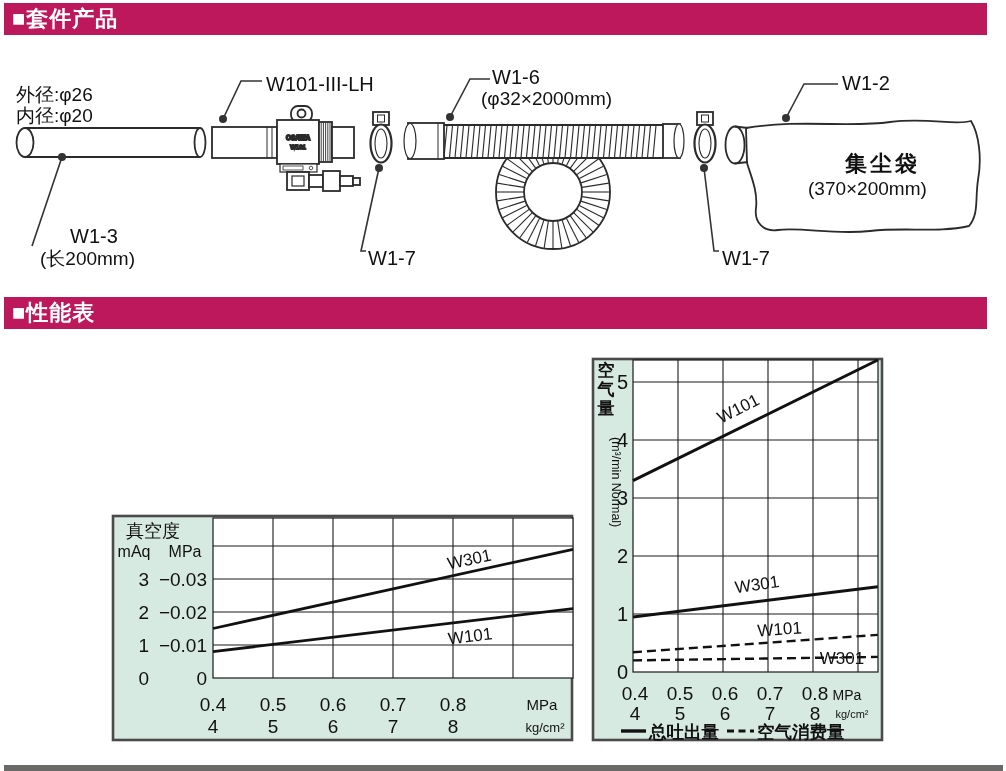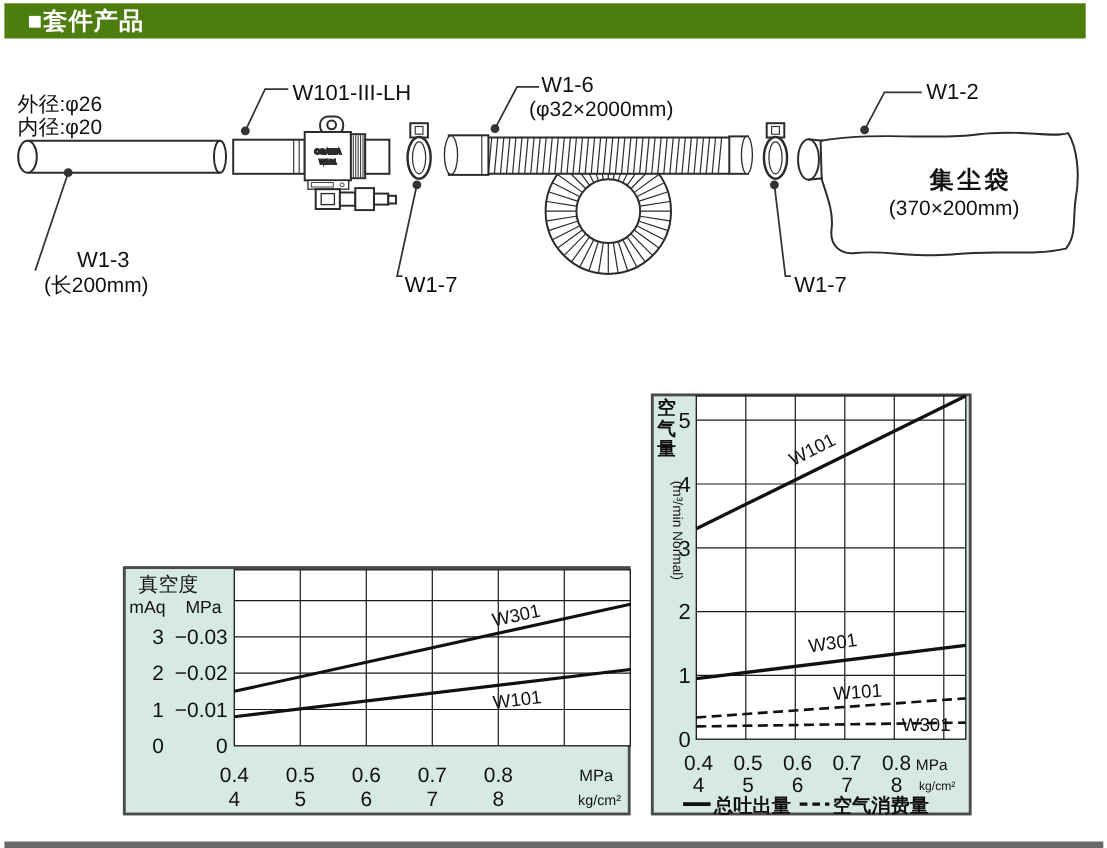--- a/index.html
+++ b/index.html
@@ -1,19 +1,19 @@
 <!DOCTYPE html>
 <html><head>
 <meta charset="utf-8">
 <style>
   html,body{margin:0;padding:0;background:#fff;}
   #page{position:relative;width:1006px;height:771px;background:#fff;overflow:hidden;
         font-family:"Liberation Sans","DejaVu Sans",sans-serif;color:#111;}
-  .bar{position:absolute;left:4px;width:983px;height:32px;background:#4d7c0f;color:#fff;
-       font-weight:bold;font-size:22px;line-height:31px;padding-left:21px;box-sizing:border-box;
+  .bar{position:absolute;left:4px;width:983px;height:32px;background:#be185d;color:#fff;
+       font-weight:bold;font-size:22px;line-height:31px;padding-left:8px;box-sizing:border-box;
        letter-spacing:1px;}
   .bar-stub{position:absolute;left:4px;top:765px;width:999px;height:6px;background:#6a6968;}
   svg{position:absolute;}
   svg text{font-family:"Liberation Sans","DejaVu Sans",sans-serif;fill:#111;}
   .partstroke{stroke:#2b2b2b;stroke-width:1.8;fill:none;}
 </style>
 </head>
 <body>
 
 <div id="page">
@@ -202,20 +202,21 @@
     <text x="266" y="91" font-size="20">W101-III-LH</text>
     <text x="492" y="84" font-size="20">W1-6</text>
     <text x="481" y="105" font-size="19">(φ32×2000mm)</text>
     <text x="368" y="265" font-size="20">W1-7</text>
     <text x="722" y="265" font-size="20">W1-7</text>
     <text x="842" y="90" font-size="20">W1-2</text>
     <text x="845" y="171" font-size="22" font-weight="bold" letter-spacing="3">集尘袋</text>
     <text x="808" y="195" font-size="19">(370×200mm)</text>
   </svg>
 
+  <div class="bar" style="top:297px">■性能表</div>
 
   <svg id="chart-vacuum" style="left:110px;top:513px" width="467" height="234" viewBox="110 513 467 234">
       <rect x="113" y="516" width="459" height="224" fill="#d7eae2" stroke="#4a4a4a" stroke-width="2.6"></rect>
       <rect x="213" y="518" width="360" height="160" fill="#fff" stroke="#1a1a1a" stroke-width="1.2"></rect>
       <line x1="273" y1="518" x2="273" y2="678" stroke="#1a1a1a" stroke-width="1.1"></line>
       <line x1="333" y1="518" x2="333" y2="678" stroke="#1a1a1a" stroke-width="1.1"></line>
       <line x1="393" y1="518" x2="393" y2="678" stroke="#1a1a1a" stroke-width="1.1"></line>
       <line x1="453" y1="518" x2="453" y2="678" stroke="#1a1a1a" stroke-width="1.1"></line>
       <line x1="513" y1="518" x2="513" y2="678" stroke="#1a1a1a" stroke-width="1.1"></line>
       <line x1="213" y1="645" x2="573" y2="645" stroke="#1a1a1a" stroke-width="1.1"></line>

